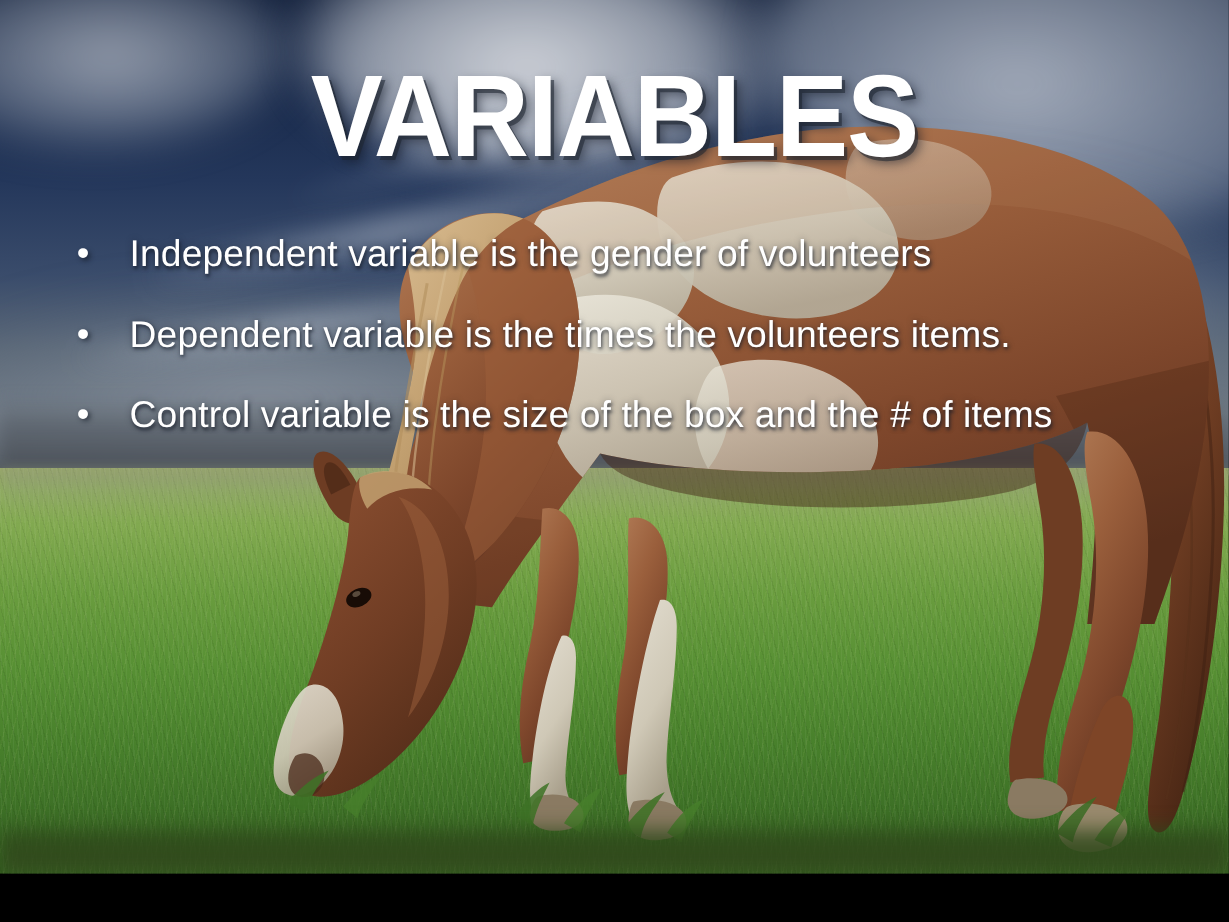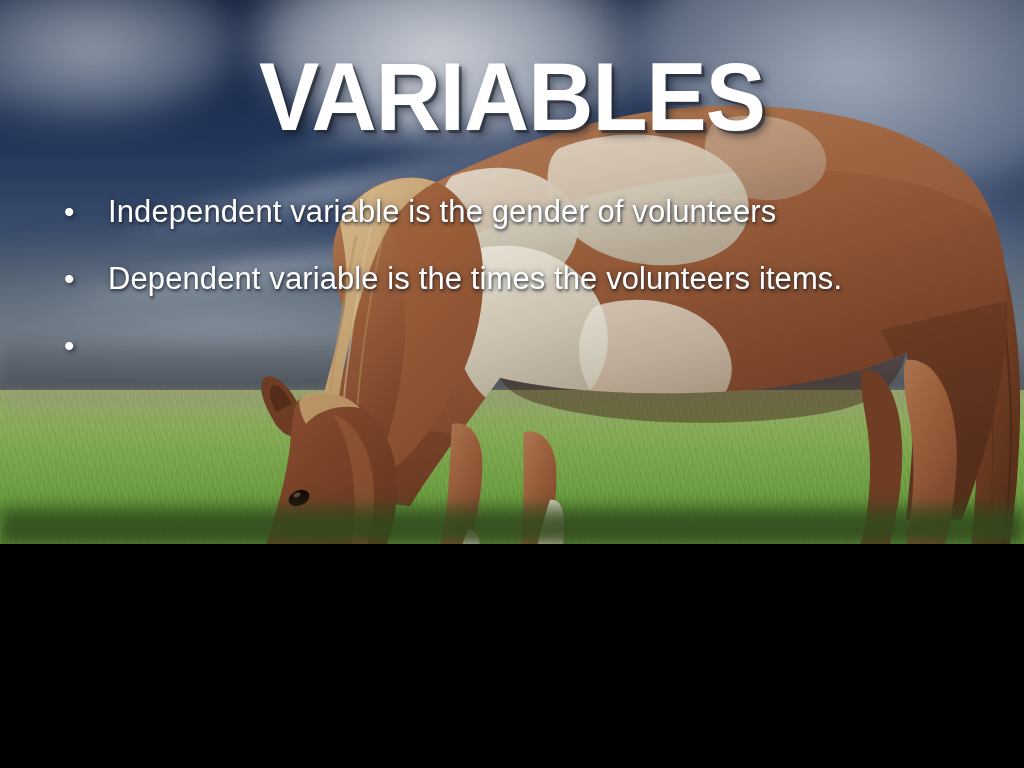--- a/index.html
+++ b/index.html
@@ -6,21 +6,21 @@
   * { margin:0; padding:0; box-sizing:border-box; }
   html, body {
     width:1024px; height:768px;
     overflow:hidden;
     background:#000;
     font-family:"Liberation Sans", sans-serif;
   }
 
   #slide {
     position:relative;
-    width:1024px; height:544px;
+    width:1024px; height:728px;
     overflow:hidden;
   }
 
   
   .photo { position:absolute; inset:0; overflow:hidden; }
 
   
   .sky {
     position:absolute; left:0; top:0; width:1024px; height:396px;
     background:
@@ -411,17 +411,18 @@
       <span class="bullet-text">Independent variable is the gender of volunteers</span>
     </div>
 
     <div class="bullet-row">
       <span class="bullet-dot">•</span>
       <span class="bullet-text">Dependent variable is the times the volunteers items.</span>
     </div>
 
     <div class="bullet-row">
       <span class="bullet-dot">•</span>
+      <span class="bullet-text">Control variable is the size of the box and the # of items</span>
     </div>
 
   </div>
 
 </div>
 
 </body></html>

